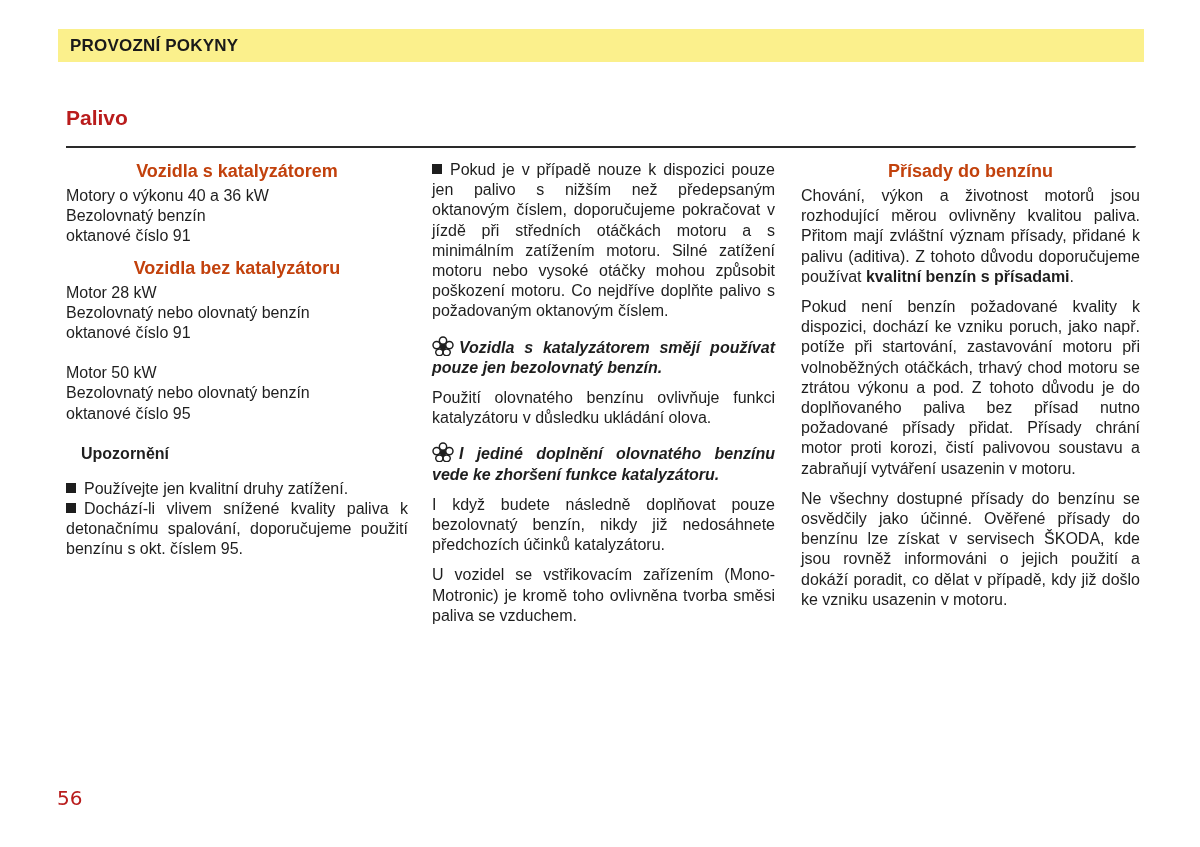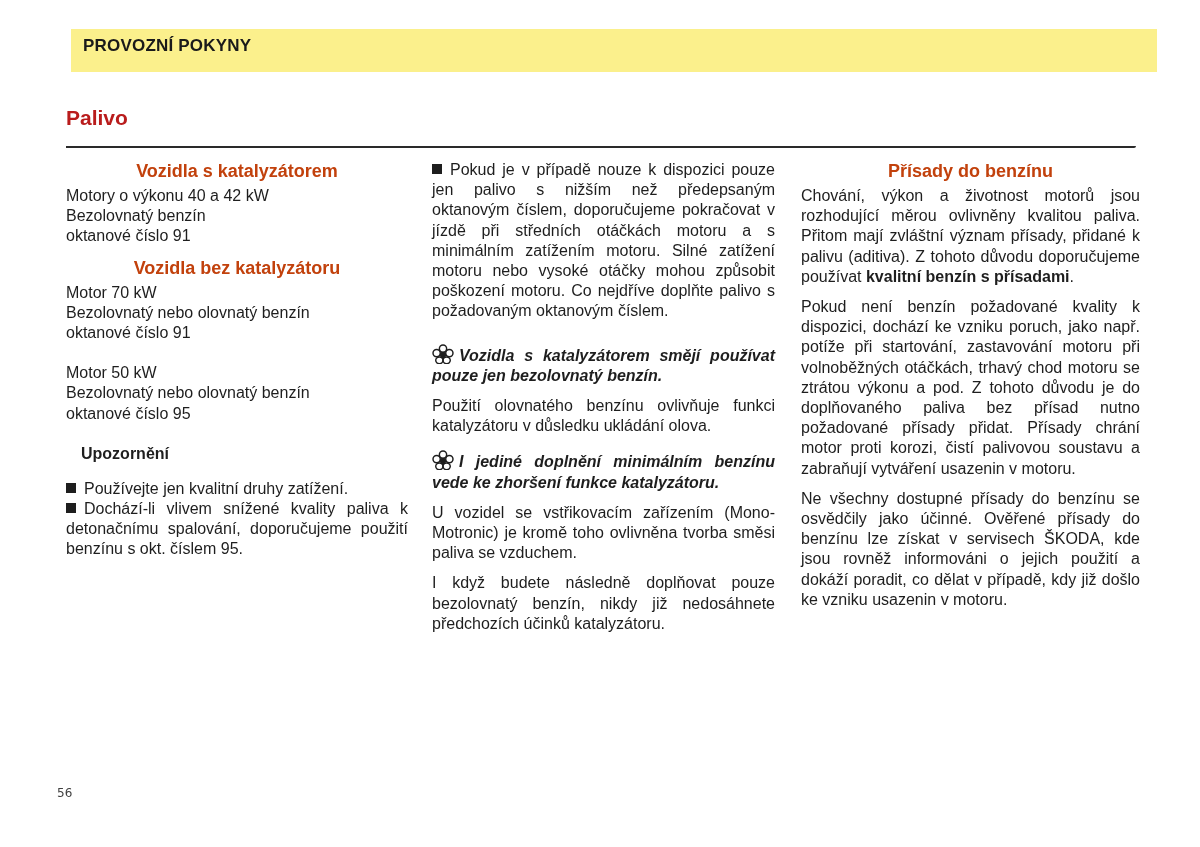--- a/index.html
+++ b/index.html
@@ -1,21 +1,21 @@
 <!DOCTYPE html>
 <html><head>
 <meta charset="utf-8">
 <style>
   html, body { margin: 0; padding: 0; background: #ffffff; }
   body {
     width: 1200px; height: 847px; position: relative; overflow: hidden;
     font-family: "Liberation Sans", sans-serif; color: #1e1e1e;
   }
   .header-bar {
-    position: absolute; left: 71px; top: 29px; width: 1086px; height: 43px;
+    position: absolute; left: 58px; top: 29px; width: 1086px; height: 33px;
     background: #fbf08c;
   }
   .header-title {
     position: absolute; left: 12px; top: 7px;
     font-size: 17px; font-weight: bold; color: #1a1a1a; letter-spacing: 0.2px;
   }
   .section-title {
     position: absolute; left: 66px; top: 106px;
     font-size: 21px; font-weight: bold; color: #b91c1c;
   }
@@ -38,62 +38,62 @@
   .warn-head { font-size: 16px; font-weight: bold; line-height: 20px; margin: 15px; }
   .note {
     font-style: italic; font-weight: bold; margin: 12px 0 10px 0; text-align: justify;
   }
   .flower {
     display: inline-block; width: 22px; height: 20px; vertical-align: -3px; margin-right: 5px;
   }
   .bold { font-weight: bold; }
   .page-number {
     position: absolute; left: 57px; top: 786px;
-    font-family: "DejaVu Sans", sans-serif; font-size: 12px; color: #404040;
+    font-family: "DejaVu Sans", sans-serif; font-size: 20px; color: #b91c1c;
   }
 </style>
 </head>
 <body>
 
 <div class="header-bar">
   <span class="header-title">PROVOZNÍ POKYNY</span>
 </div>
 
 <div class="section-title">Palivo</div>
 <div class="rule"></div>
 
 <div class="col col1">
   <div class="h3">Vozidla s katalyzátorem</div>
   <div class="p left">
-    <span class="line">Motory o výkonu 40 a 42 kW</span>
+    <span class="line">Motory o výkonu 40 a 36 kW</span>
     <span class="line">Bezolovnatý benzín</span>
     <span class="line">oktanové číslo 91</span>
   </div>
   <div class="h3">Vozidla bez katalyzátoru</div>
   <div class="p left" style="margin-bottom:20px;">
-    <span class="line">Motor 70 kW</span>
+    <span class="line">Motor 28 kW</span>
     <span class="line">Bezolovnatý nebo olovnatý benzín</span>
     <span class="line">oktanové číslo 91</span>
   </div>
   <div class="p left" style="margin-bottom:20px;">
     <span class="line">Motor 50 kW</span>
     <span class="line">Bezolovnatý nebo olovnatý benzín</span>
     <span class="line">oktanové číslo 95</span>
   </div>
   <div class="warn-head">Upozornění</div>
   <div class="p left" style="margin:0;">
     <span class="bullet-sq"></span><span>Používejte jen kvalitní druhy zatížení.</span>
   </div>
   <div class="p">
     <span class="bullet-sq"></span><span>Dochází-li vlivem snížené kvality paliva k detonačnímu spalování, doporučujeme použití benzínu s okt. číslem 95.</span>
   </div>
 </div>
 
 <div class="col col2">
-  <div class="p" style="margin-bottom:22px;">
+  <div class="p" style="margin-bottom:14px;">
     <span class="bullet-sq"></span><span>Pokud je v případě nouze k dispozici pouze jen palivo s nižším než předepsaným oktanovým číslem, doporučujeme pokračovat v jízdě při středních otáčkách motoru a s minimálním zatížením motoru. Silné zatížení motoru nebo vysoké otáčky mohou způsobit poškození motoru. Co nejdříve doplňte palivo s požadovaným oktanovým číslem.</span>
   </div>
   <div class="note">
     <svg class="flower" viewBox="0 0 24 22">
       <g fill="none" stroke="#1e1e1e" stroke-width="1.6">
         <ellipse cx="12" cy="5" rx="4" ry="4"></ellipse>
         <ellipse cx="19" cy="10" rx="4" ry="4"></ellipse>
         <ellipse cx="16" cy="18" rx="4" ry="3.6"></ellipse>
         <ellipse cx="8" cy="18" rx="4" ry="3.6"></ellipse>
         <ellipse cx="5" cy="10" rx="4" ry="4"></ellipse>
@@ -105,24 +105,24 @@
   <div class="note">
     <svg class="flower" viewBox="0 0 24 22">
       <g fill="none" stroke="#1e1e1e" stroke-width="1.6">
         <ellipse cx="12" cy="5" rx="4" ry="4"></ellipse>
         <ellipse cx="19" cy="10" rx="4" ry="4"></ellipse>
         <ellipse cx="16" cy="18" rx="4" ry="3.6"></ellipse>
         <ellipse cx="8" cy="18" rx="4" ry="3.6"></ellipse>
         <ellipse cx="5" cy="10" rx="4" ry="4"></ellipse>
       </g>
       <circle cx="12" cy="12" r="3.4" fill="#1e1e1e"></circle>
-    </svg><span>I jediné doplnění minimálním benzínu vede ke zhoršení funkce katalyzátoru.</span>
+    </svg><span>I jediné doplnění olovnatého benzínu vede ke zhoršení funkce katalyzátoru.</span>
   </div>
+  <div class="p">I když budete následně doplňovat pouze bezolovnatý benzín, nikdy již nedosáhnete předchozích účinků katalyzátoru.</div>
   <div class="p">U vozidel se vstřikovacím zařízením (Mono-Motronic) je kromě toho ovlivněna tvorba směsi paliva se vzduchem.</div>
-  <div class="p">I když budete následně doplňovat pouze bezolovnatý benzín, nikdy již nedosáhnete předchozích účinků katalyzátoru.</div>
 </div>
 
 <div class="col col3">
   <div class="h3">Přísady do benzínu</div>
   <div class="p">
     <span>Chování, výkon a životnost motorů jsou rozhodující měrou ovlivněny kvalitou paliva. Přitom mají zvláštní význam přísady, přidané k palivu (aditiva). Z tohoto důvodu doporučujeme používat </span><span class="bold">kvalitní benzín s přísadami</span><span>.</span>
   </div>
   <div class="p">Pokud není benzín požadované kvality k dispozici, dochází ke vzniku poruch, jako např. potíže při startování, zastavování motoru při volnoběžných otáčkách, trhavý chod motoru se ztrátou výkonu a pod. Z tohoto důvodu je do doplňovaného paliva bez přísad nutno požadované přísady přidat. Přísady chrání motor proti korozi, čistí palivovou soustavu a zabraňují vytváření usazenin v motoru.</div>
   <div class="p">Ne všechny dostupné přísady do benzínu se osvědčily jako účinné. Ověřené přísady do benzínu lze získat v servisech ŠKODA, kde jsou rovněž informováni o jejich použití a dokáží poradit, co dělat v případě, kdy již došlo ke vzniku usazenin v motoru.</div>
 </div>

